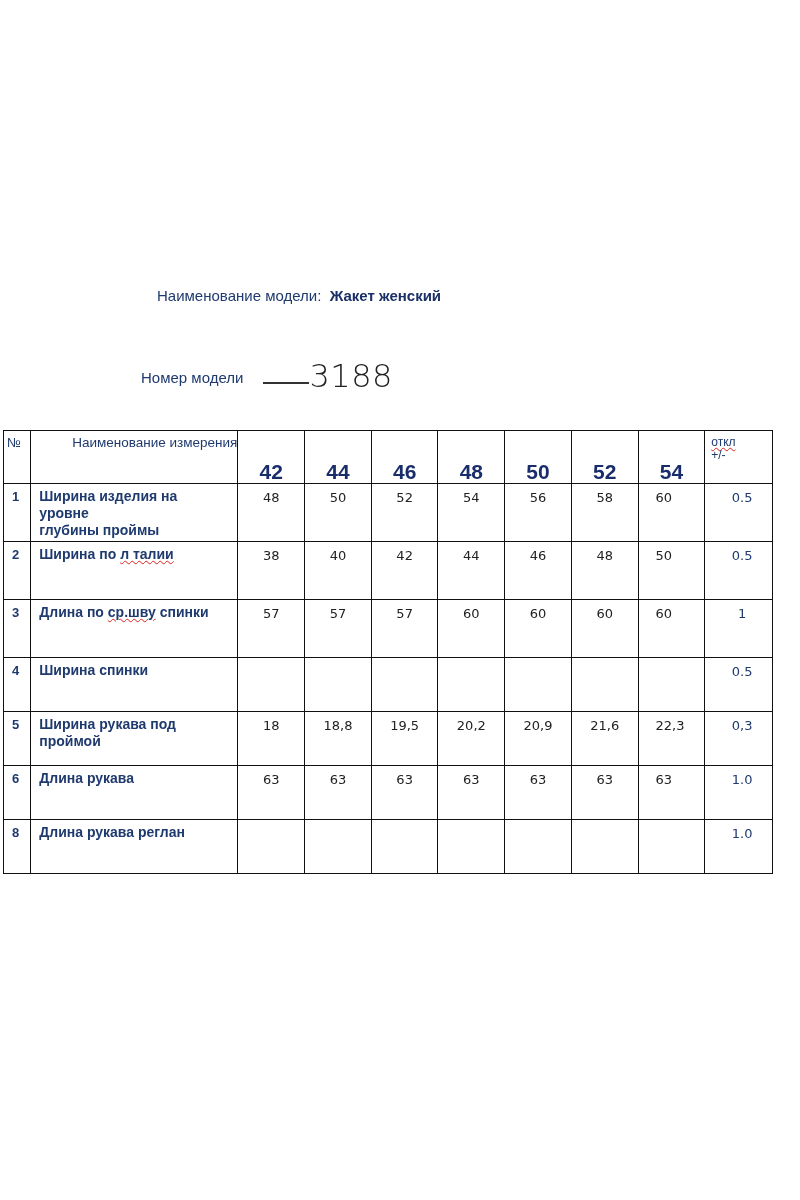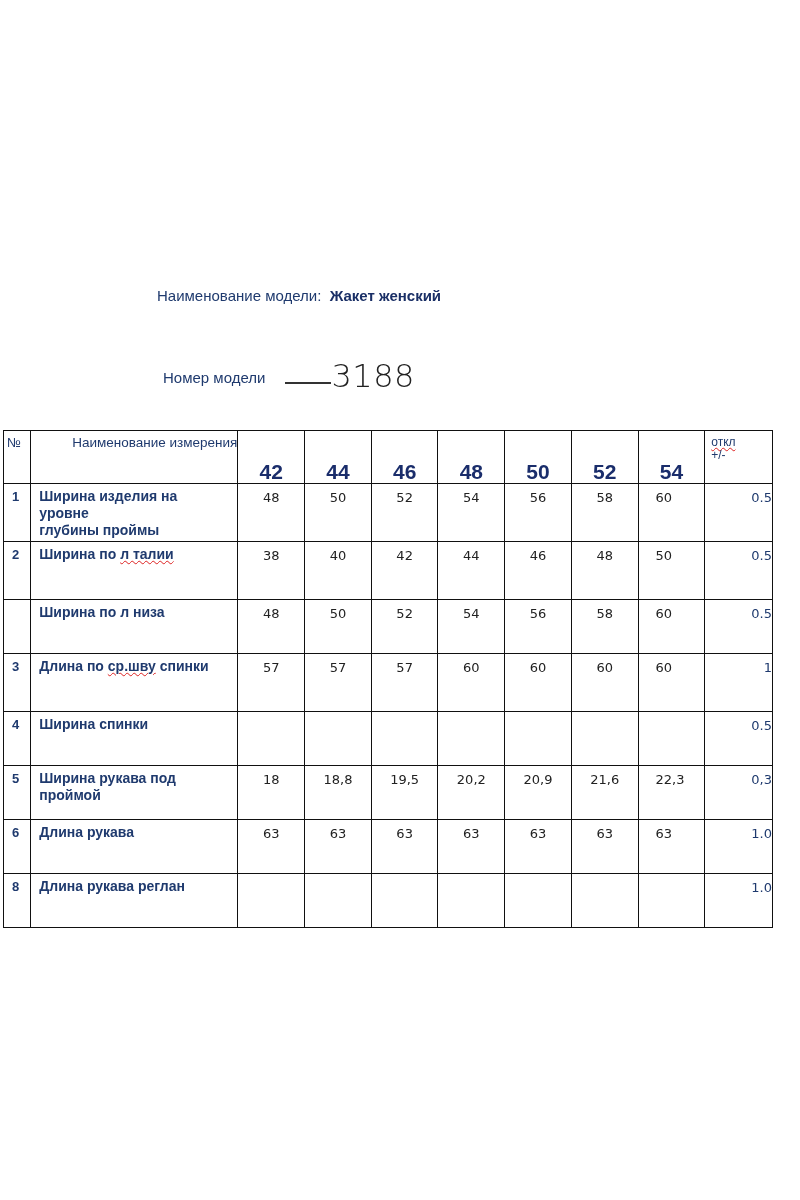--- a/index.html
+++ b/index.html
@@ -22,21 +22,21 @@
       font-size: 15px;
       color: #1f3a6e;
       white-space: pre;
     }
     .model-name-line .value {
       font-weight: bold;
       color: #1a2f66;
     }
     .model-number-line {
       position: absolute;
-      left: 163px;
+      left: 141px;
       top: 352px;
       height: 40px;
       display: flex;
       align-items: flex-end;
       color: #1f3a6e;
     }
     .model-number-line .label {
       font-size: 15px;
       margin-bottom: 6px;
     }
@@ -129,21 +129,21 @@
       font-size: 13px;
       color: #222;
       text-align: center;
       padding-top: 6px !important;
     }
     .cell-val.left { text-align: left; padding-left: 17px !important; }
     .cell-tol {
       font-family: "DejaVu Sans", sans-serif;
       font-size: 13px;
       color: #1f3a6e;
-      text-align: right;
+      text-align: center;
       padding: 6px 0 0 7px !important;
     }
   </style>
 </head>
 <body>
 
 <div class="model-name-line"><span>Наименование модели:</span> <span class="value"> Жакет женский</span></div>
 
 <div class="model-number-line">
   <span class="label">Номер модели</span>
@@ -210,32 +210,20 @@
       <td class="cell-name">Ширина по <span class="spell">л талии</span></td>
       <td class="cell-val">38</td>
       <td class="cell-val">40</td>
       <td class="cell-val">42</td>
       <td class="cell-val">44</td>
       <td class="cell-val">46</td>
       <td class="cell-val">48</td>
       <td class="cell-val left">50</td>
       <td class="cell-tol">0.5</td>
     </tr>
-    <tr class="body-row">
-      <td class="cell-num"></td>
-      <td class="cell-name">Ширина по л низа</td>
-      <td class="cell-val">48</td>
-      <td class="cell-val">50</td>
-      <td class="cell-val">52</td>
-      <td class="cell-val">54</td>
-      <td class="cell-val">56</td>
-      <td class="cell-val">58</td>
-      <td class="cell-val left">60</td>
-      <td class="cell-tol">0.5</td>
-    </tr>
     <tr class="body-row tall">
       <td class="cell-num">3</td>
       <td class="cell-name">Длина по <span class="spell">ср.шву</span> спинки</td>
       <td class="cell-val">57</td>
       <td class="cell-val">57</td>
       <td class="cell-val">57</td>
       <td class="cell-val">60</td>
       <td class="cell-val">60</td>
       <td class="cell-val">60</td>
       <td class="cell-val left">60</td>

